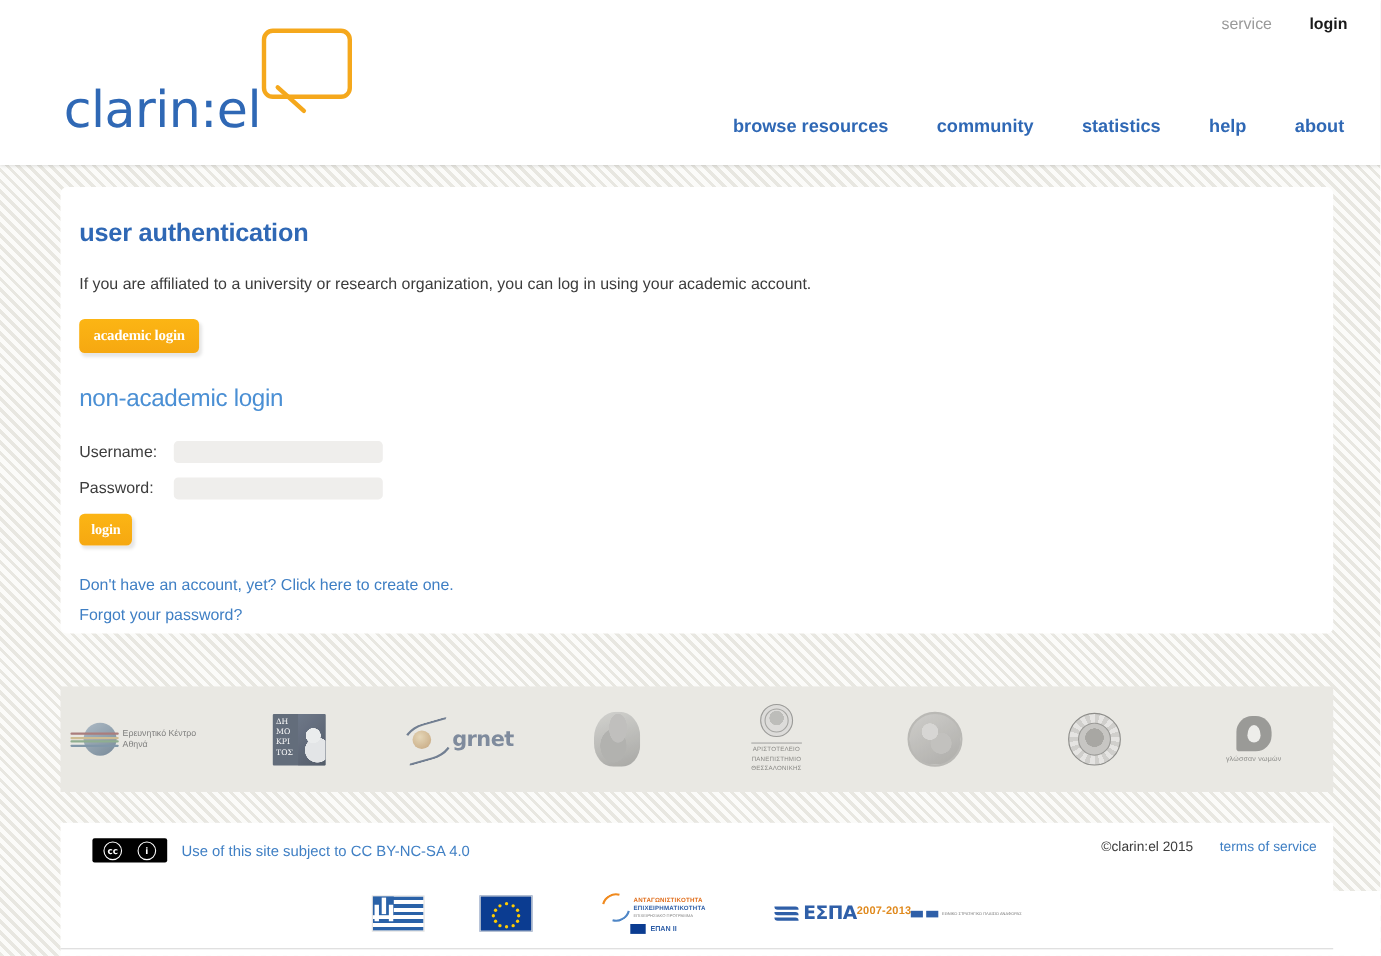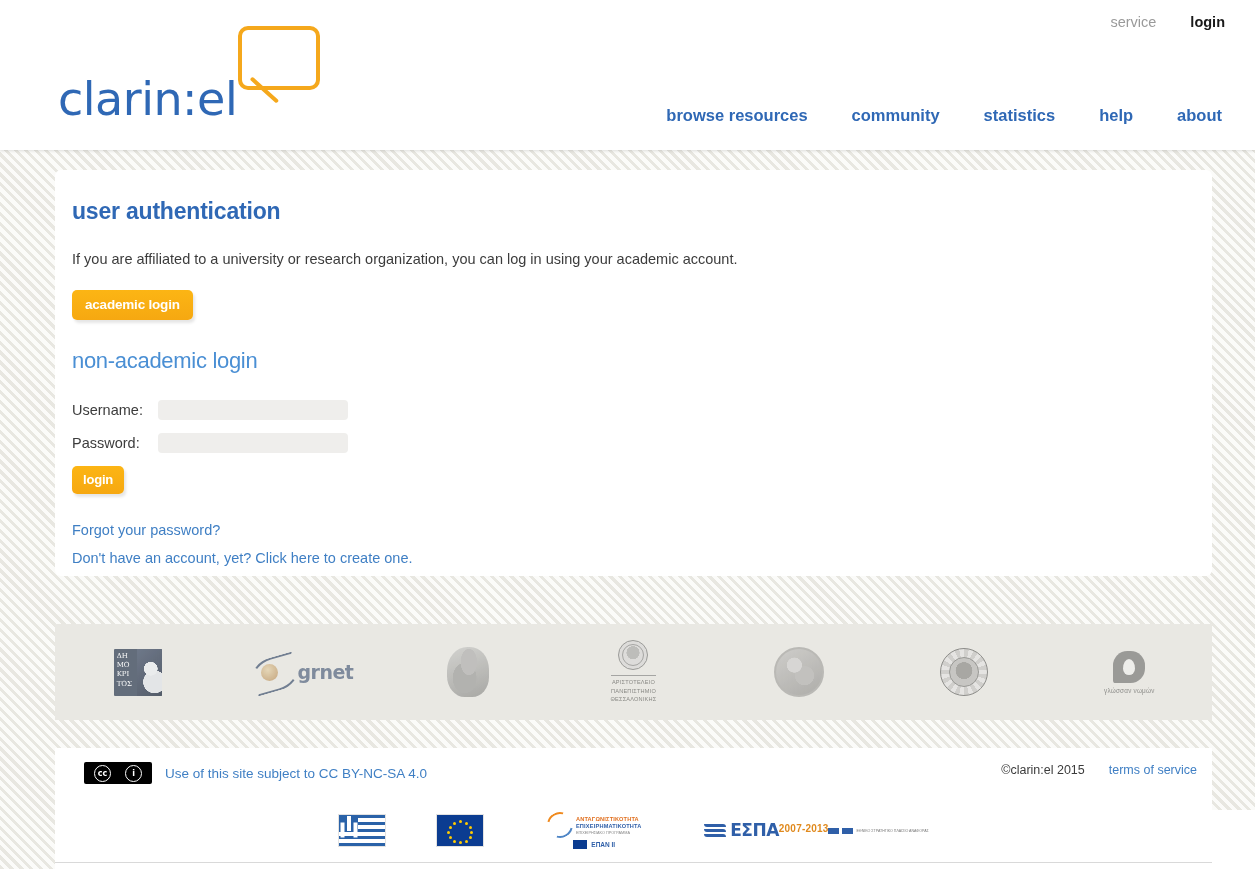--- a/index.html
+++ b/index.html
@@ -140,21 +140,21 @@
   .btn-yellow {
     display: inline-block;
     margin-top: 23px;
     padding: 7px 13px 8px 13px;
     background: linear-gradient(to bottom, #fcb514 0%, #f6a811 100%);
     border: none;
     border-radius: 5px;
     color: #ffffff;
     font-size: 13.5px;
     font-weight: bold;
-    font-family: Liberation Sans, sans-serif;
+    font-family: Liberation Serif, serif;
     cursor: pointer;
     box-shadow: 2px 3px 3px rgba(0,0,0,0.10);
     letter-spacing: -0.2px;
   }
   .btn-login {
     margin-top: 0;
     padding: 6px 11px 7px 11px;
     font-size: 13px;
   }
 
@@ -547,29 +547,45 @@
       <div class="form-row">
         <label class="form-label">Password:</label>
         <input class="form-input" type="password" value="" style="">
       </div>
       <div class="form-row">
         <button class="btn-yellow btn-login">login</button>
       </div>
     </div>
 
     <div class="links-block">
+      <a href="#">Don't have an account, yet? Click here to create one.</a>
       <a href="#">Forgot your password?</a>
-      <a href="#">Don't have an account, yet? Click here to create one.</a>
     </div>
 
   </div>
 </div>
 
 <div class="logo-strip">
 
+  <div class="logo-cell">
+    <div class="athena-wrap">
+      <div class="athena-globe">
+        <div class="athena-bars">
+          <div class="athena-bar" style="background:#e05a5a"></div>
+          <div class="athena-bar" style="background:#e8b33c"></div>
+          <div class="athena-bar" style="background:#59b35e"></div>
+          <div class="athena-bar" style="background:#4f8fc4"></div>
+        </div>
+      </div>
+      <div class="athena-txt">
+        <div>Ερευνητικό Κέντρο</div>
+        <div>Αθηνά</div>
+      </div>
+    </div>
+  </div>
 
   <div class="logo-cell">
     <div class="demo-box">
       <div class="demo-left">
         <div>ΔΗ</div>
         <div>ΜΟ</div>
         <div>ΚΡΙ</div>
         <div>ΤΟΣ</div>
       </div>
       <div class="demo-face"></div>

